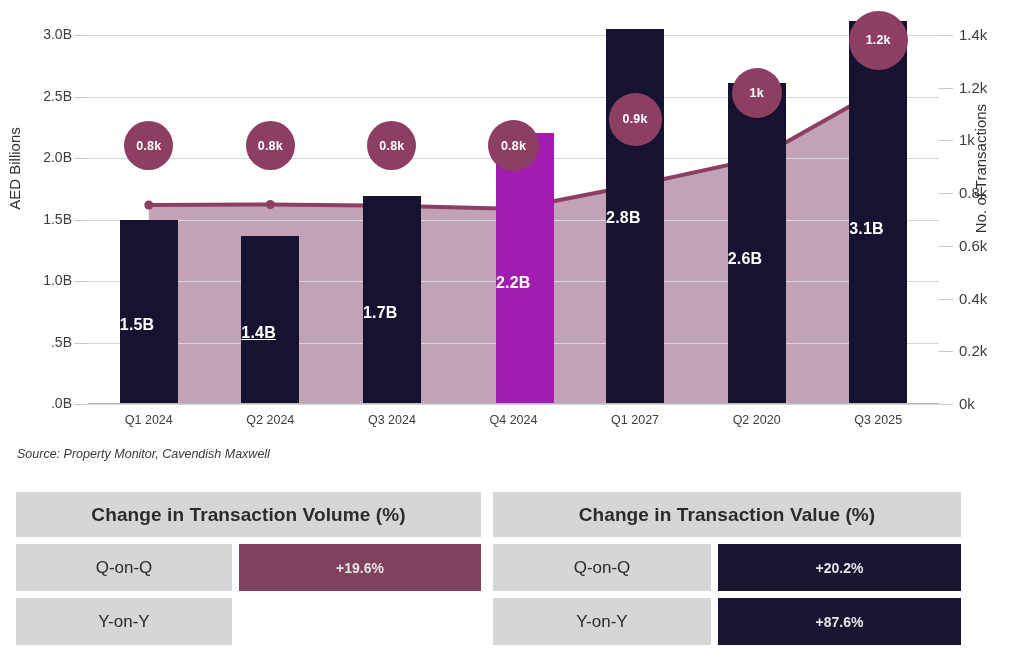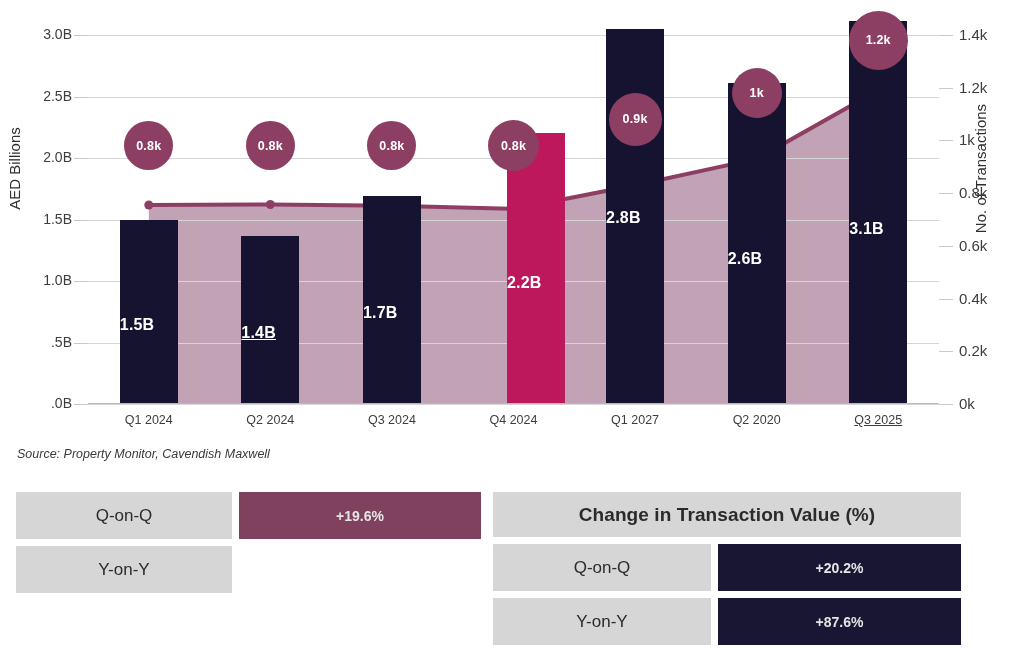--- a/index.html
+++ b/index.html
@@ -196,21 +196,21 @@
       <div class="tick-right" style="top: 0px;"></div>
       <div class="bar" style="left: 31.7857px; width: 58px; height: 184.5px; background: rgb(22, 19, 48);">
         <div class="bar-label" style="top: 96px;">1.5B</div>
       </div>
       <div class="bar" style="left: 153.357px; width: 58px; height: 168.51px; background: rgb(22, 19, 48);">
         <div class="bar-label" style="top: 88px; text-decoration: underline;">1.4B</div>
       </div>
       <div class="bar" style="left: 274.929px; width: 58px; height: 207.87px; background: rgb(22, 19, 48);">
         <div class="bar-label" style="top: 108px;">1.7B</div>
       </div>
-      <div class="bar" style="left: 419px; width: 58px; height: 270.6px; background: #be185d;">
+      <div class="bar" style="left: 408px; width: 58px; height: 270.6px; background: #a21caf;">
         <div class="bar-label" style="top: 141px;">2.2B</div>
       </div>
       <div class="bar" style="left: 518.071px; width: 58px; height: 375px; background: rgb(22, 19, 48);">
         <div class="bar-label" style="top: 180px;">2.8B</div>
       </div>
       <div class="bar" style="left: 639.643px; width: 58px; height: 321.03px; background: rgb(22, 19, 48);">
         <div class="bar-label" style="top: 167px;">2.6B</div>
       </div>
       <div class="bar" style="left: 761.214px; width: 58px; height: 382.53px; background: rgb(22, 19, 48);">
         <div class="bar-label" style="top: 199px;">3.1B</div>
@@ -221,21 +221,21 @@
       <div class="bubble" style="width: 51px; height: 51px; left: 400px; top: 85.2px; background: rgb(141, 63, 99);">0.8k</div>
       <div class="bubble" style="width: 53px; height: 53px; left: 520.571px; top: 57.8429px; background: rgb(141, 63, 99);">0.9k</div>
       <div class="bubble" style="width: 50px; height: 50px; left: 643.643px; top: 32.9857px; background: rgb(141, 63, 99);">1k</div>
       <div class="bubble" style="width: 59px; height: 59px; left: 760.714px; top: -24.2286px; background: rgb(141, 63, 99);">1.2k</div>
       <div class="xlab" style="left: 0px; width: 121.571px;">Q1 2024</div>
       <div class="xlab" style="left: 121.571px; width: 121.571px;">Q2 2024</div>
       <div class="xlab" style="left: 243.143px; width: 121.571px;">Q3 2024</div>
       <div class="xlab" style="left: 364.714px; width: 121.571px;">Q4 2024</div>
       <div class="xlab" style="left: 486.286px; width: 121.571px;">Q1 2027</div>
       <div class="xlab" style="left: 607.857px; width: 121.571px;">Q2 2020</div>
-      <div class="xlab" style="left: 729.429px; width: 121.571px; text-decoration: underline;">Q3 2025</div>
+      <div class="xlab" style="left: 729.429px; width: 121.571px;">Q3 2025</div>
       <div class="axis-baseline"></div>
     </div>
 
   <div id="source-note">Source: Property Monitor, Cavendish Maxwell</div>
 <div class="ylab" style="left: 12px; top: 395px;">.0B</div>
     <div class="ylab" style="left: 12px; top: 333.5px;">.5B</div>
     <div class="ylab" style="left: 12px; top: 272px;">1.0B</div>
     <div class="ylab" style="left: 12px; top: 210.5px;">1.5B</div>
     <div class="ylab" style="left: 12px; top: 149px;">2.0B</div>
     <div class="ylab" style="left: 12px; top: 87.5px;">2.5B</div>
@@ -245,20 +245,21 @@
     <div class="ylab-r" style="left: 959px; top: 289.571px;">0.4k</div>
     <div class="ylab-r" style="left: 959px; top: 236.857px;">0.6k</div>
     <div class="ylab-r" style="left: 959px; top: 184.143px;">0.8k</div>
     <div class="ylab-r" style="left: 959px; top: 131.429px;">1k</div>
     <div class="ylab-r" style="left: 959px; top: 78.7143px;">1.2k</div>
     <div class="ylab-r" style="left: 959px; top: 26px;">1.4k</div>
   </div>
 
 <div id="tables">
     <div class="kpi-table" style="left: 16px; width: 465px;">
+      <div class="kpi-header" style="width: 465px;">Change in Transaction Volume (%)</div>
       <div class="kpi-row">
         <div class="kpi-key" style="width: 216px;">Q-on-Q</div>
         <div class="kpi-val magenta" style="width: 242px; background: rgb(128, 65, 95);">+19.6%</div>
       </div>
       <div class="kpi-row">
         <div class="kpi-key" style="width: 216px;">Y-on-Y</div>
       </div>
     </div>
     <div class="kpi-table" style="left: 493px; width: 468px;">
       <div class="kpi-header" style="width: 468px;">Change in Transaction Value (%)</div>

